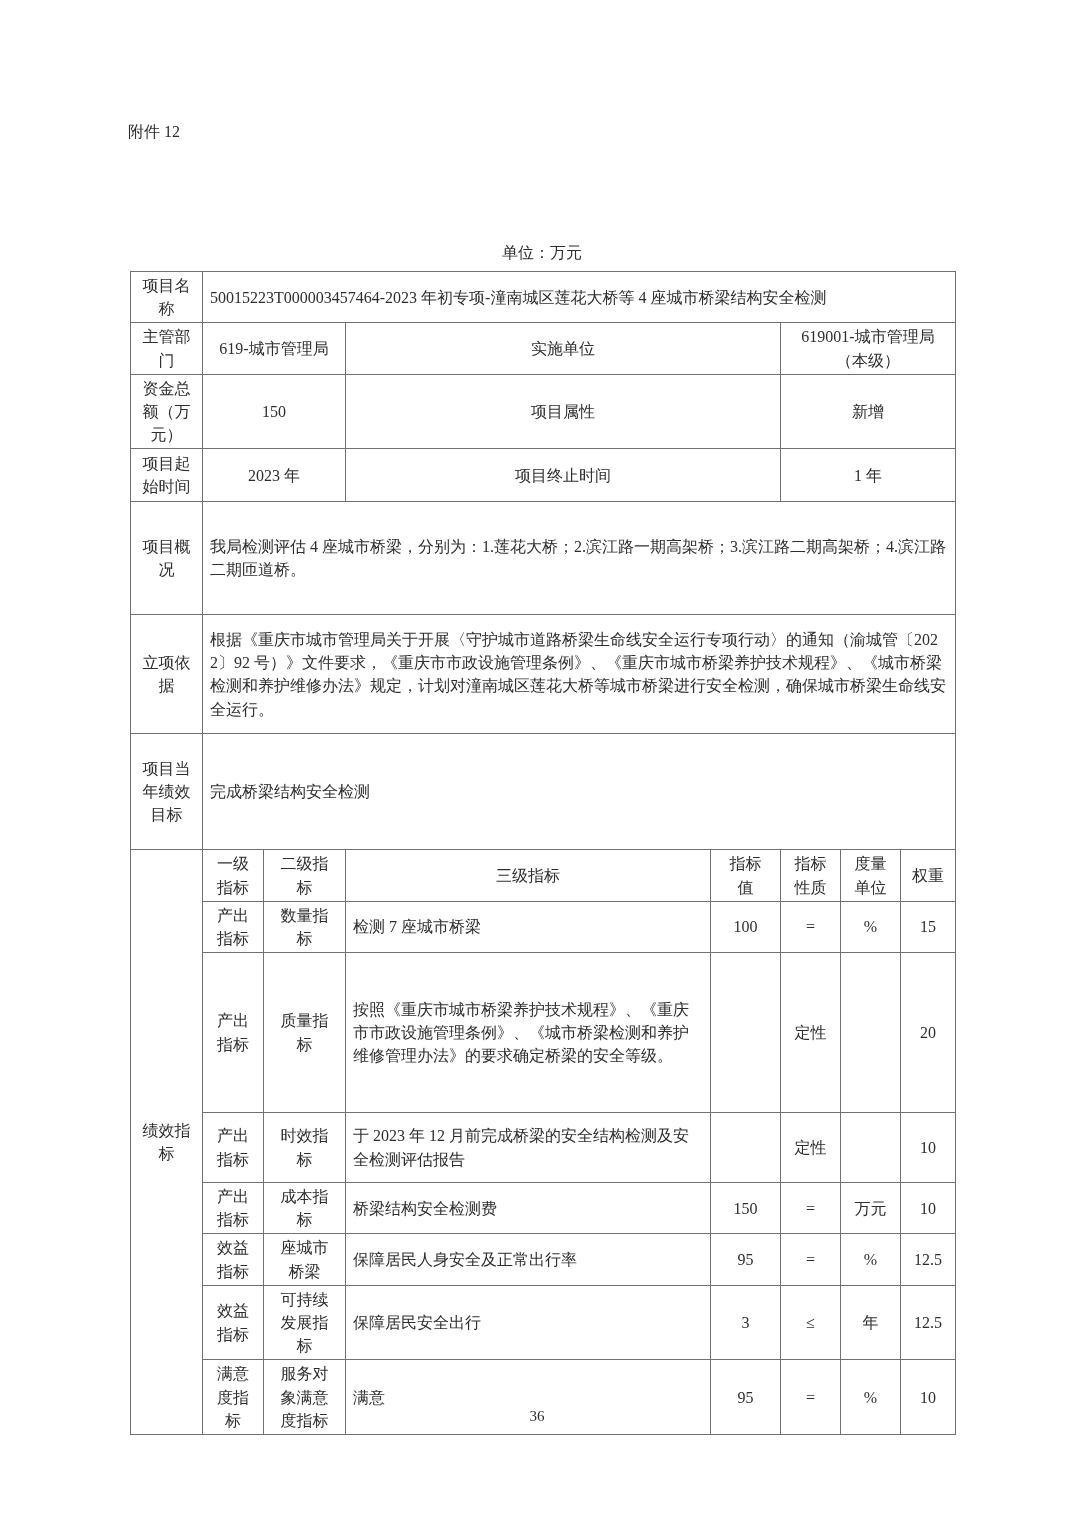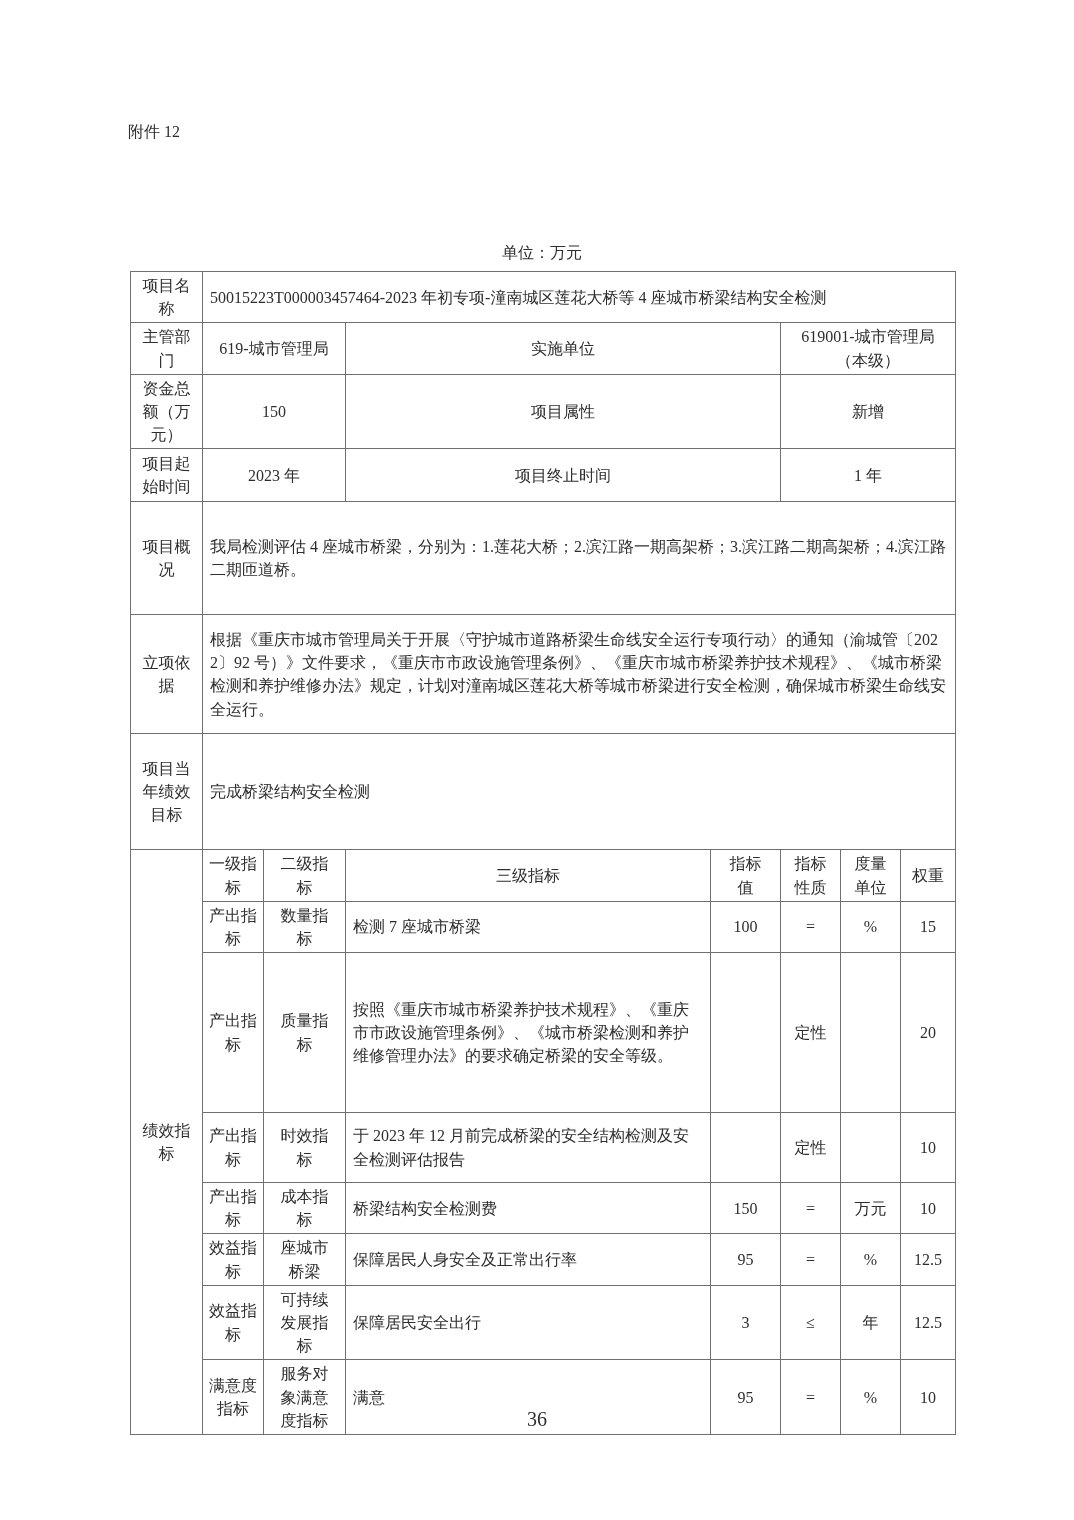--- a/index.html
+++ b/index.html
@@ -20,25 +20,25 @@
     position:absolute;left:130px;top:271px;width:825px;
     border-collapse:collapse;table-layout:fixed;
   }
   td{
     border:1px solid #707070;
     font-size:16px;line-height:1.45;
     text-align:center;vertical-align:middle;
     padding:2px 8px;word-break:break-all;
   }
   td.lbl{padding:2px 11px;}          
-  td.c1{padding:2px 4px;}            
+  td.c1{padding:2px 12px;}            
   td.c2{padding:2px 10px;}           
   td.val{padding:2px 12px;}          
   td.txt{text-align:left;padding:4px 7px;}
-  .pageno{position:absolute;left:0;top:1408px;width:1074px;text-align:center;font-size:20px;}
+  .pageno{position:absolute;left:0;top:1408px;width:1074px;text-align:center;font-size:15px;}
 </style>
 </head>
 <body>
 
 <div class="page">
 
   <div class="attachment">附件 12</div>
 
 
   <div class="unit-note">单位：万元</div>

